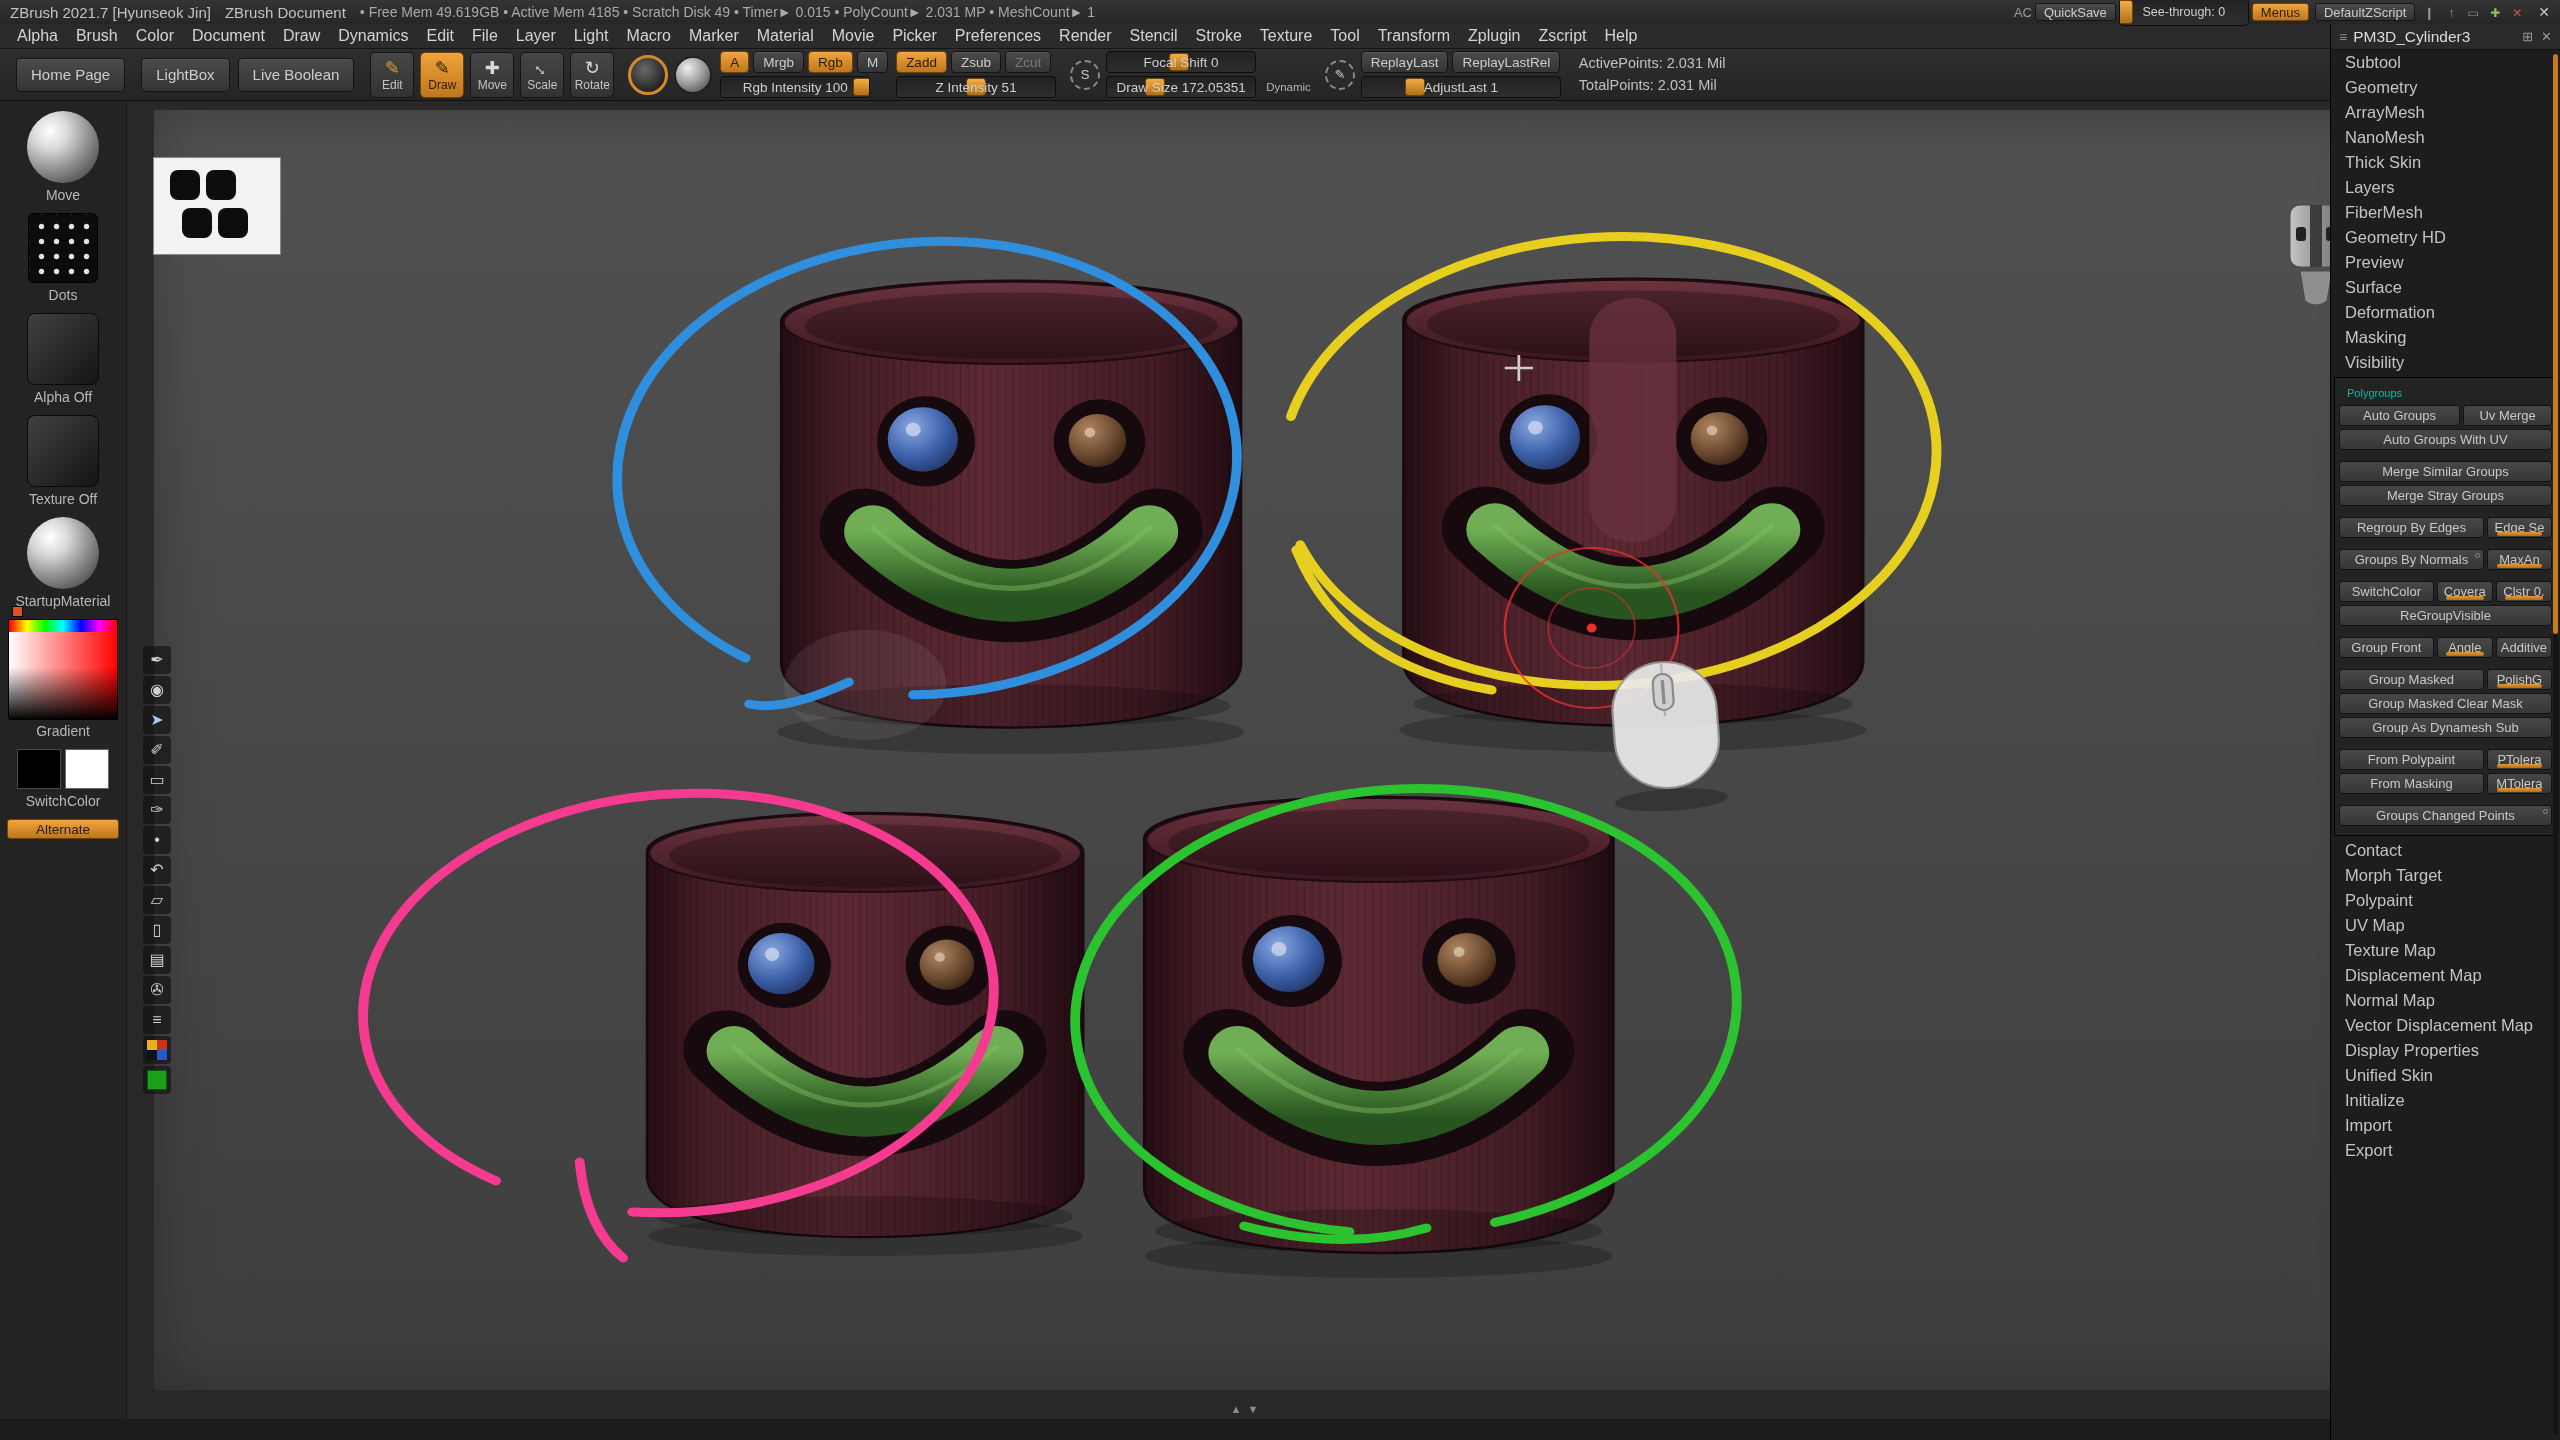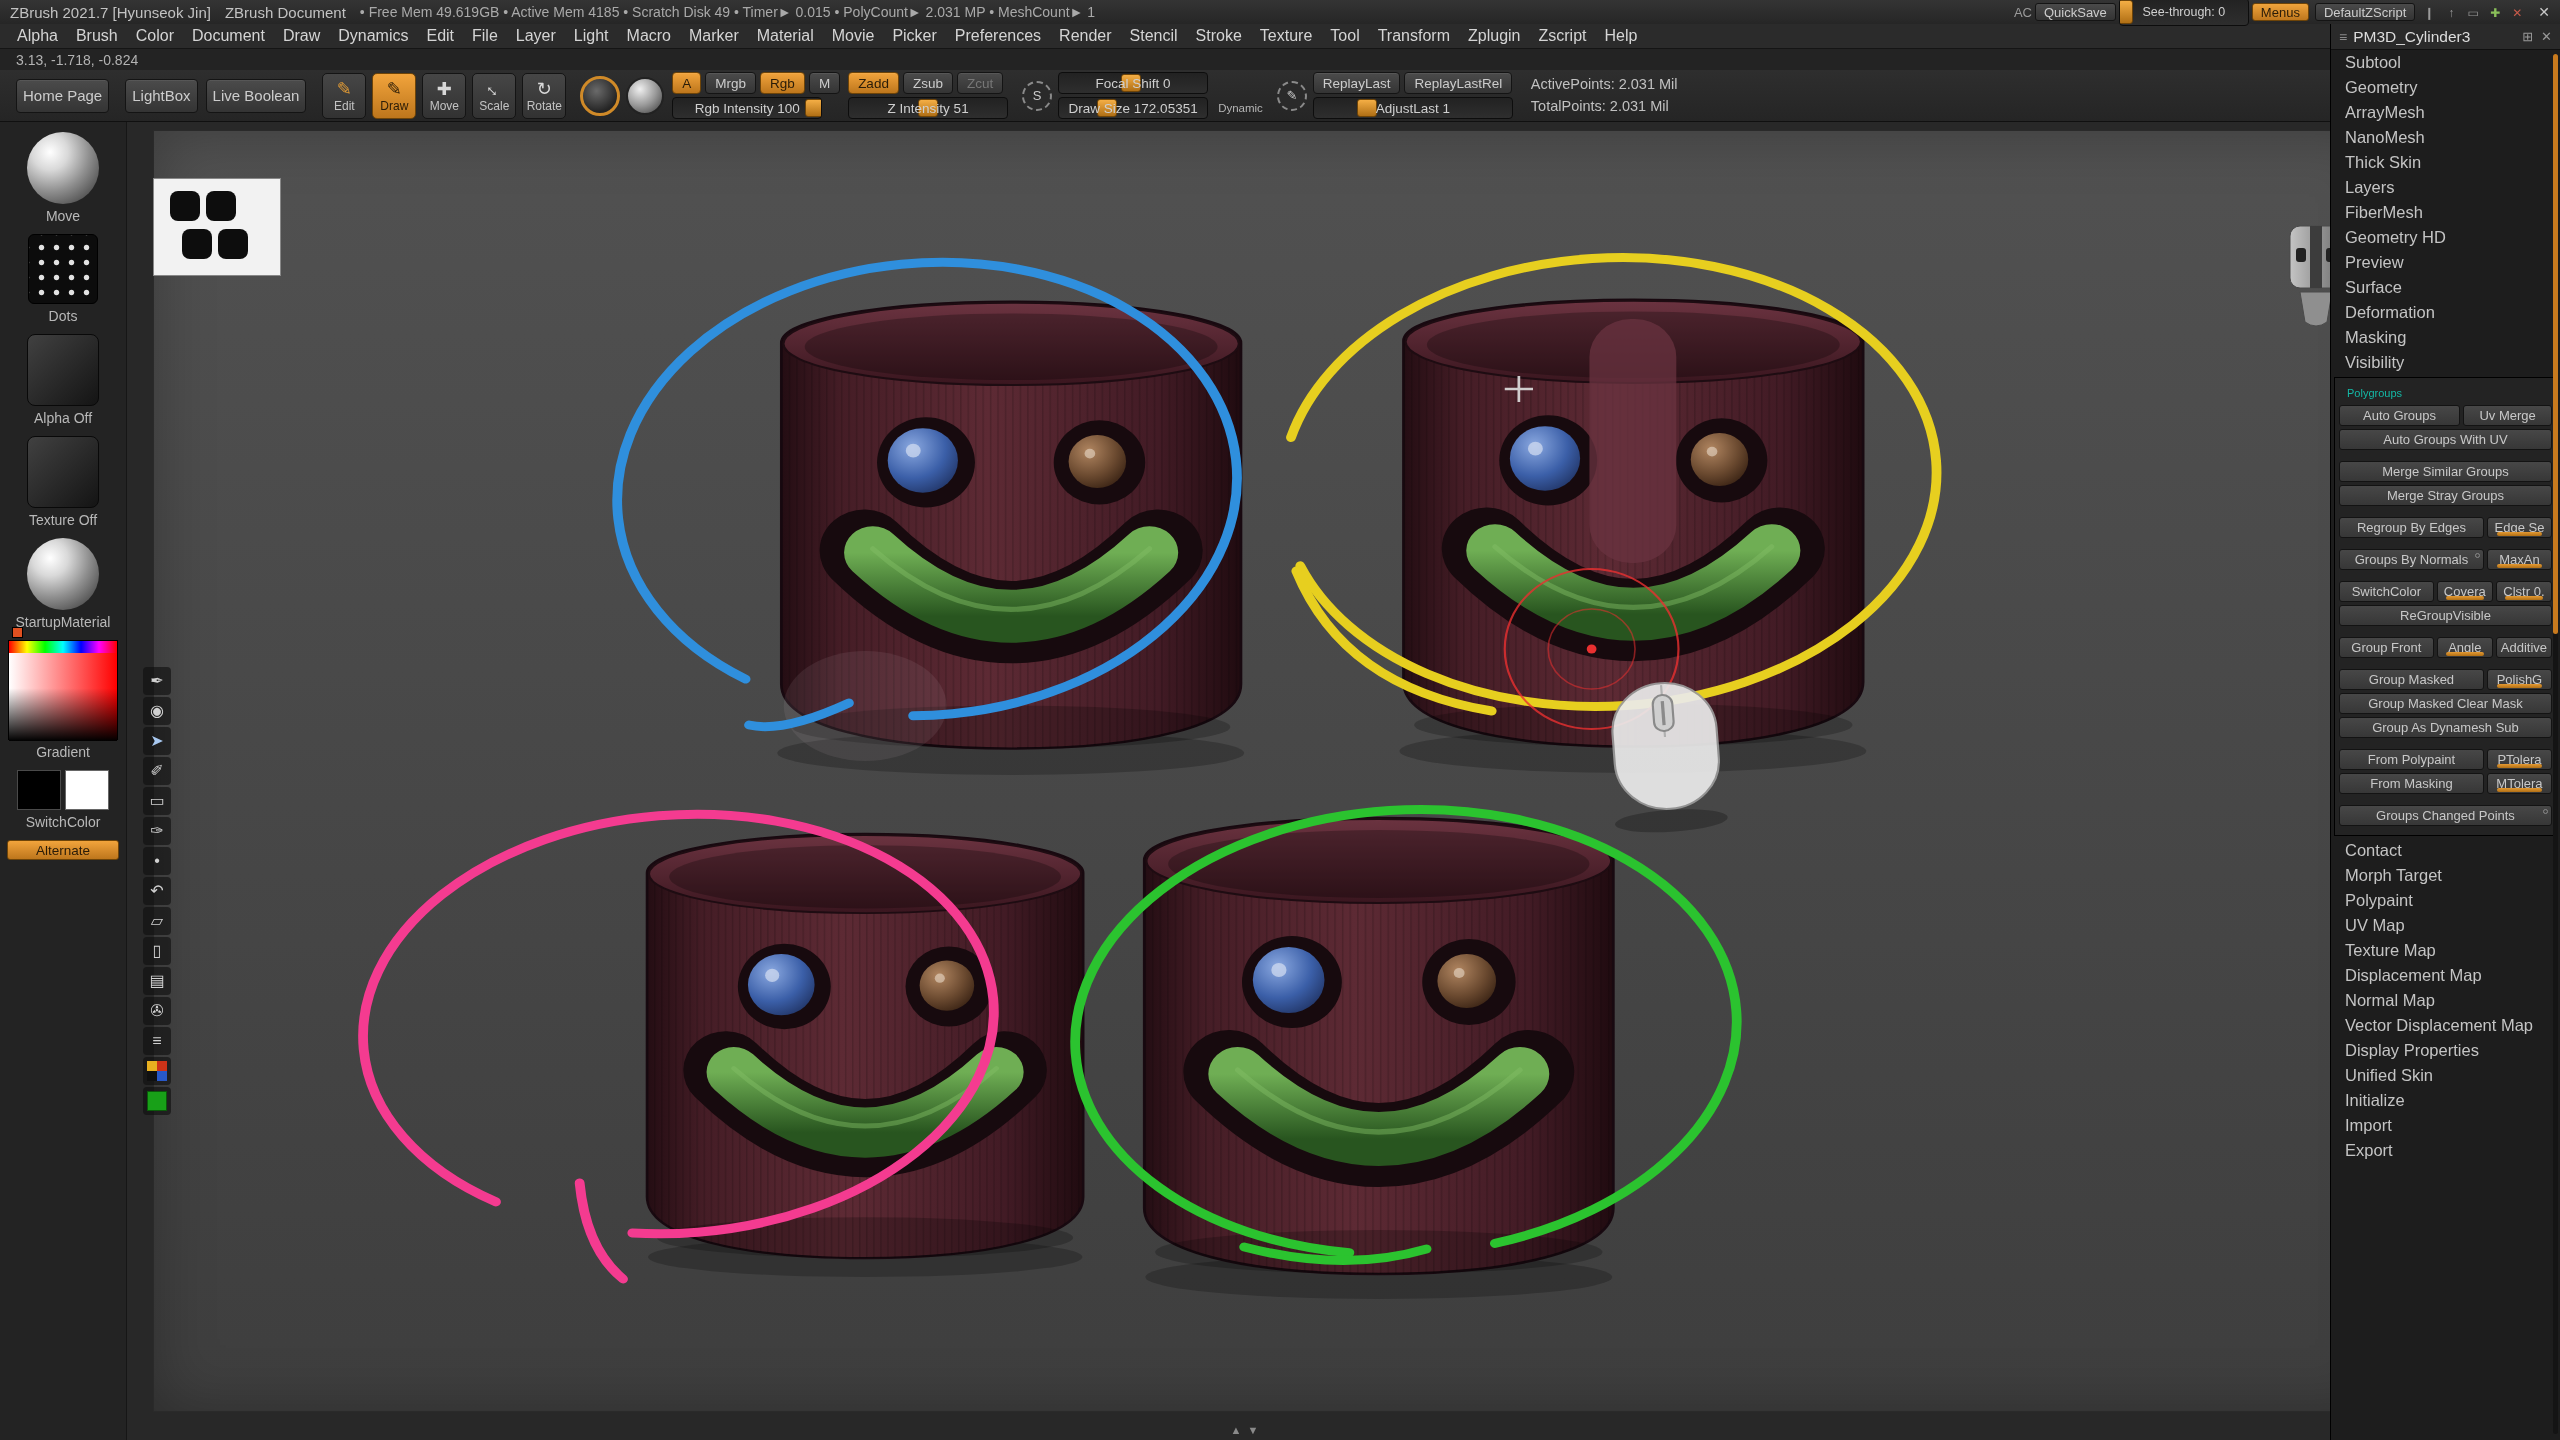--- a/index.html
+++ b/index.html
@@ -17,21 +17,21 @@
   #close-x{font-size:14px;color:#c9c9c9;margin-left:10px}
 
   
   #menubar{height:25px;background:#2b2b2b;display:flex;align-items:center;padding-left:8px;border-bottom:1px solid #151515}
   .menu-item{padding:0 9px;font-size:16px;color:#d4d4d4;height:25px;display:flex;align-items:center;cursor:default}
 
   
   #inforow{height:21px;background:#232323;display:flex;align-items:center;padding-left:16px;font-size:14px;color:#b3b3b3}
   #toolbar{height:52px;background:linear-gradient(#2e2e2e,#252525);display:flex;align-items:center;padding-left:16px;border-bottom:1px solid #101010}
   .btn{display:inline-flex;align-items:center;justify-content:center;background:linear-gradient(#4b4b4b,#343434);border:1px solid #141414;border-radius:4px;color:#ccc;box-shadow:inset 0 1px 0 rgba(255,255,255,.07)}
-  .btn.big{height:34px;padding:0 6px;font-size:15px}
+  .btn.big{height:34px;padding:0 14px;font-size:15px}
   .btn.sm{height:22px;padding:0 9px;font-size:13.5px}
   .btn.orange{background:linear-gradient(#f2a43c,#bd761c);color:#2a1c08;border-color:#6e4408}
   .btn.dim{color:#777}
   .tgap{width:16px;flex:0 0 auto}
   .tgap.s{width:8px}
   .tool-toggle{width:44px;height:46px;display:flex;flex-direction:column;align-items:center;justify-content:center;background:linear-gradient(#464646,#323232);border:1px solid #141414;border-radius:5px;margin-right:6px}
   .tool-toggle .tico{font-size:18px;line-height:20px;color:#d8d8d8}
   .tool-toggle .tlbl{font-size:12px;color:#c3c3c3}
   .tool-toggle.orange{background:linear-gradient(#f2a43c,#bd761c);border-color:#6e4408}
   .tool-toggle.orange .tico,.tool-toggle.orange .tlbl{color:#2a1c08}
@@ -156,23 +156,20 @@
       <div class="menu-item">Stencil</div>
       <div class="menu-item">Stroke</div>
       <div class="menu-item">Texture</div>
       <div class="menu-item">Tool</div>
       <div class="menu-item">Transform</div>
       <div class="menu-item">Zplugin</div>
       <div class="menu-item">Zscript</div>
       <div class="menu-item">Help</div>
     </div>
 
-  <div id="inforow">
-    <span>3.13, -1.718, -0.824</span>
-  </div>
 
   <div id="toolbar">
     <span class="btn big">Home Page</span>
     <span class="tgap"></span>
     <span class="btn big">LightBox</span>
     <span class="tgap s"></span>
     <span class="btn big">Live Boolean</span>
     <span class="tgap"></span>
     <span class="tool-toggle">
       <span class="tico orange-g">✎</span>

